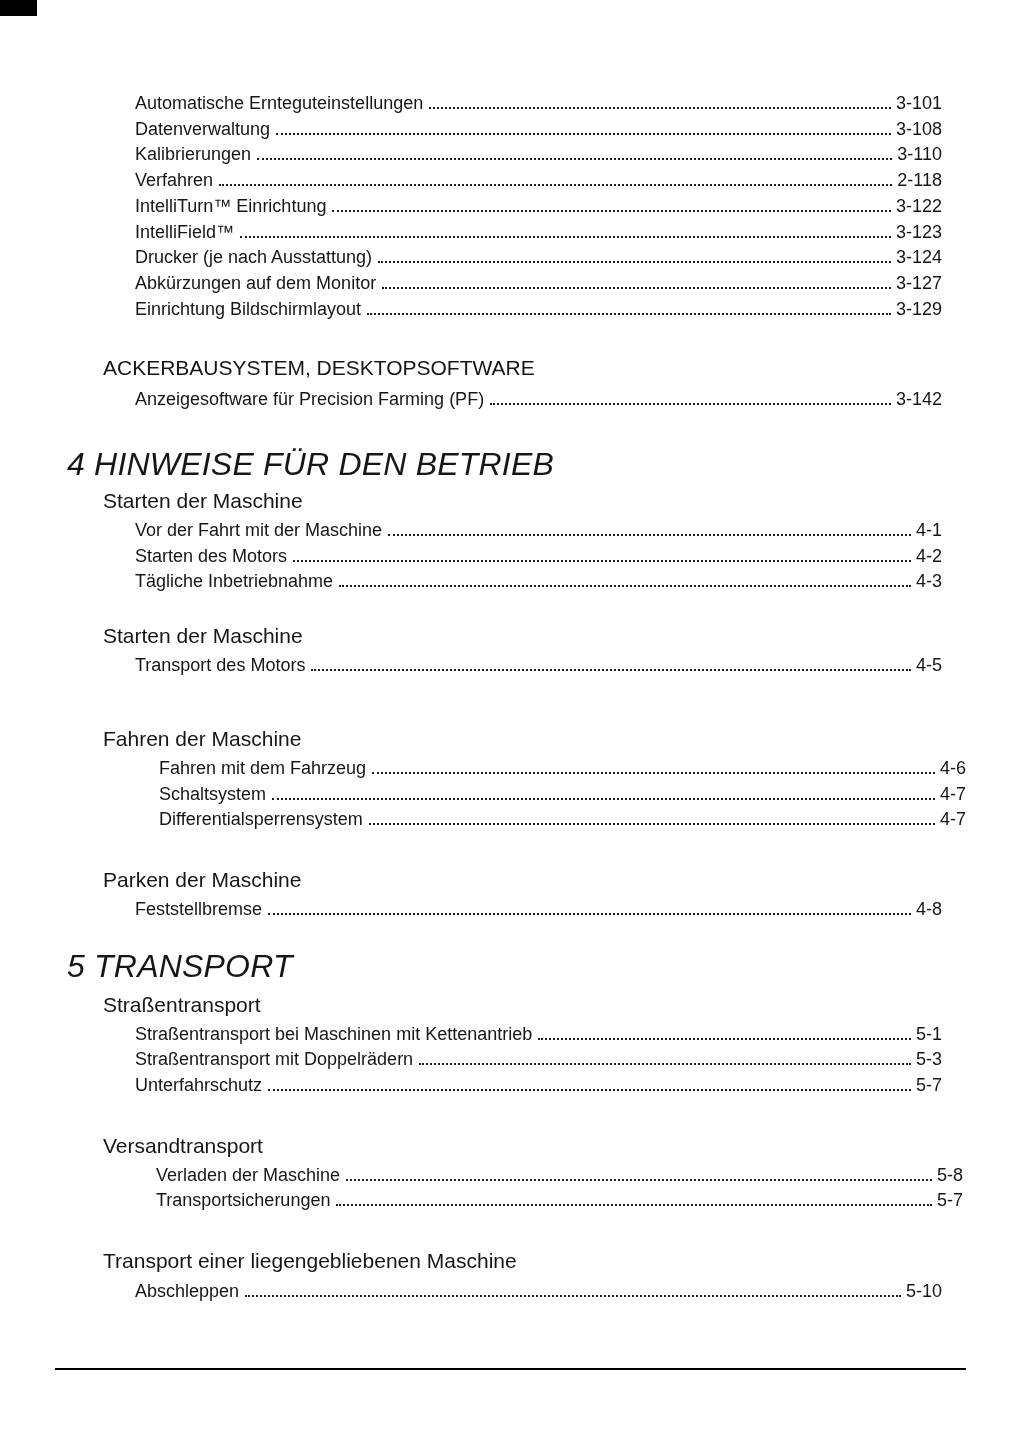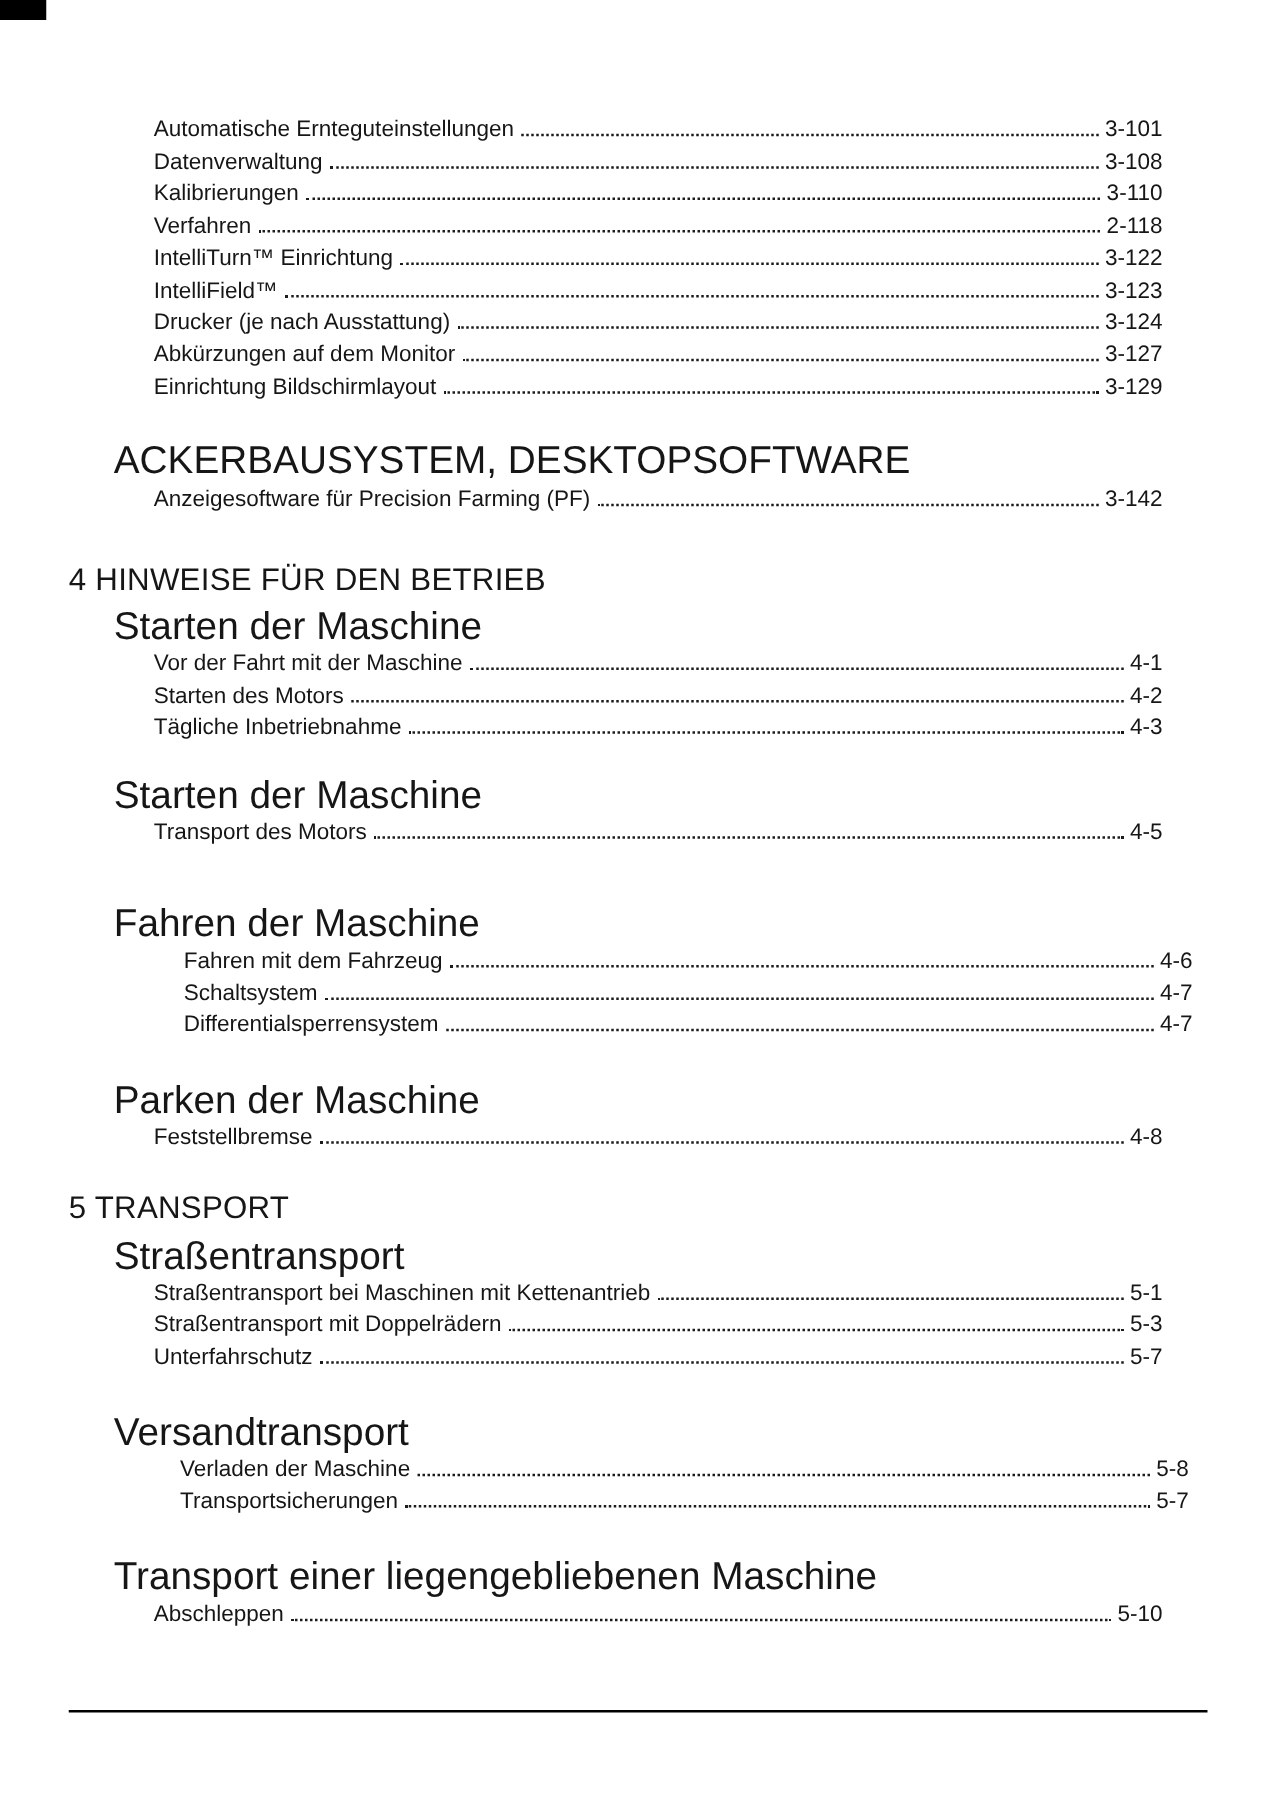--- a/index.html
+++ b/index.html
@@ -9,45 +9,45 @@
     position:relative;
     overflow:hidden;
     font-family:"Liberation Sans", sans-serif;
     color:#161616;
   }
   .edge-mark {
     position:absolute; left:0; top:0;
     width:37px; height:16px;
     background:#000;
   }
-  .content { position:absolute; left:0; top:0; width:1024px; }
+  .content { position:absolute; left:0; top:0; width:1024px;padding-left:12px; }
 
   .entries { width:100%; }
   .entry {
     display:flex; align-items:baseline;
     margin-left:123px; width:807px;
     font-size:18px; line-height:25.7px;
   }
   .entry .label { white-space:nowrap; }
   .entry .dots {
     flex:1 1 auto;
     border-bottom:2px dotted #1c1c1c;
     margin:0 5px 1px 6px;
     min-width:20px;
   }
   .entry .pagenum { white-space:nowrap; }
 
   .chapter {
     margin-left:55px;
-    font-size:25px; line-height:30px;
-    font-weight:400; letter-spacing:0.2px;
+    font-size:32px; line-height:30px;
+    font-weight:400; letter-spacing:0.2px;font-style:italic;
   }
   .section {
     margin-left:91px;
-    font-size:31px; line-height:28px;
+    font-size:21px; line-height:28px;
     font-weight:400;
   }
 
   
   .b1  { margin-top:91px; }
   .b2  { margin-top:32px; }
   .b3  { margin-top:5px;  }
   .b4  { margin-top:36px; }
   .b5  { margin-top:8px;  }
   .b6  { margin-top:3px;  }

